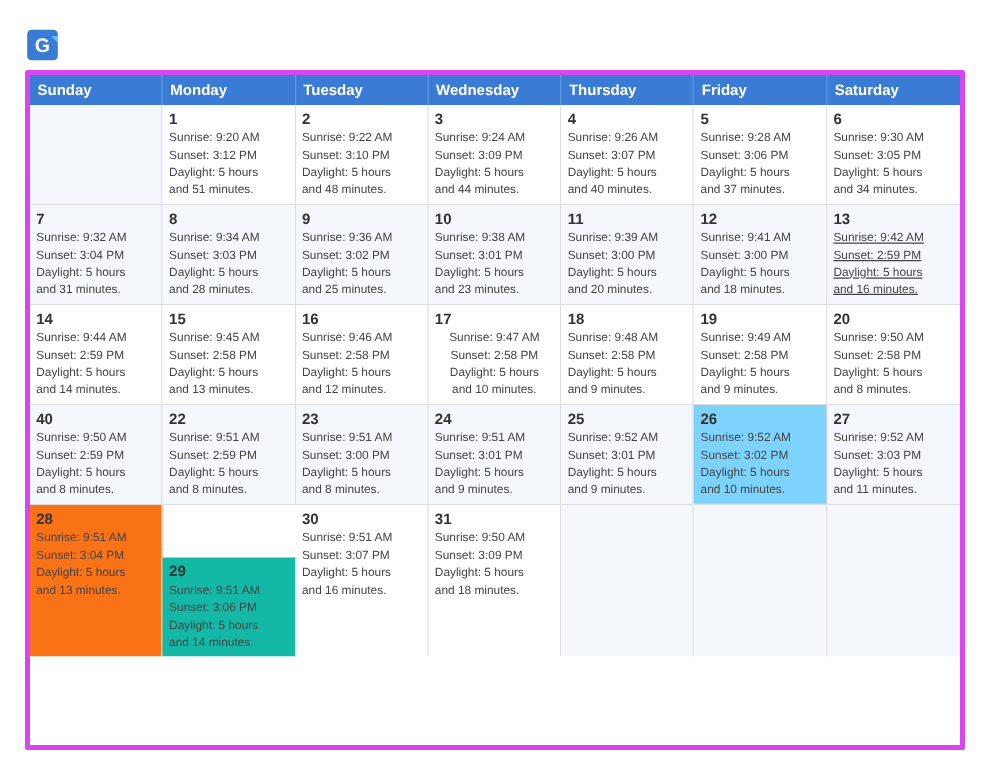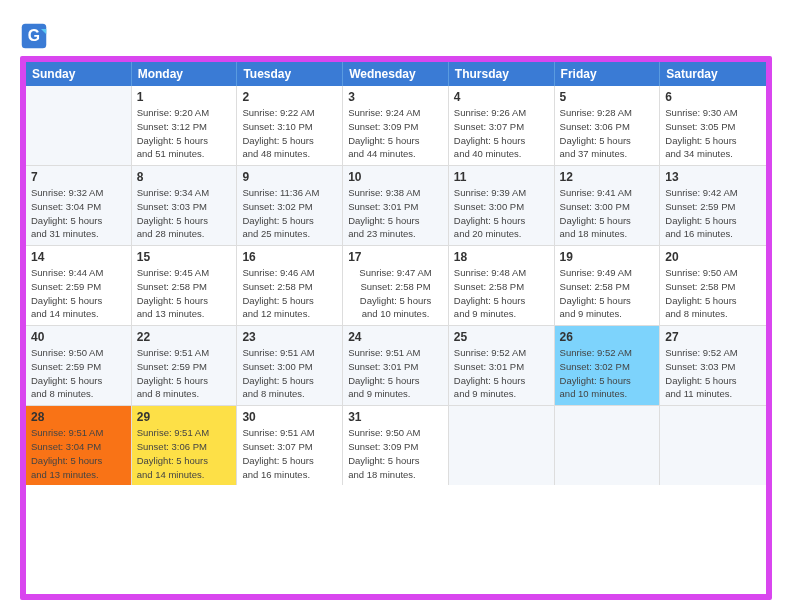--- a/index.html
+++ b/index.html
@@ -49,21 +49,21 @@
       color: #333;
       line-height: 1.1;
     }
     .location {
       font-size: 14px;
       color: #555;
       margin-top: 2px;
     }
     .calendar {
       flex: 1;
-      border: 6px solid #d946ef;
+      border: 4px solid #d946ef;
       border-radius: 2px;
       overflow: hidden;
     }
     .cal-header {
       display: grid;
       grid-template-columns: repeat(7, 1fr);
       background: #3a7bd5;
     }
     .cal-header-cell {
       color: #fff;
@@ -199,21 +199,21 @@
           </div>
           <div class="cal-cell" style="background: rgb(244, 247, 251);">
             <div class="day-num">8</div>
             <div class="day-info" style="white-space: pre-line;">Sunrise: 9:34 AM
 Sunset: 3:03 PM
 Daylight: 5 hours
 and 28 minutes.</div>
           </div>
           <div class="cal-cell" style="background: rgb(244, 247, 251);">
             <div class="day-num">9</div>
-            <div class="day-info" style="white-space: pre-line;">Sunrise: 11:36 AM
+            <div class="day-info" style="white-space: pre-line;">Sunrise: 9:36 AM
 Sunset: 3:02 PM
 Daylight: 5 hours
 and 25 minutes.</div>
           </div>
           <div class="cal-cell" style="background: rgb(244, 247, 251);">
             <div class="day-num">10</div>
             <div class="day-info" style="white-space: pre-line;">Sunrise: 9:38 AM
 Sunset: 3:01 PM
 Daylight: 5 hours
 and 23 minutes.</div>
@@ -227,21 +227,21 @@
           </div>
           <div class="cal-cell" style="background: rgb(244, 247, 251);">
             <div class="day-num">12</div>
             <div class="day-info" style="white-space: pre-line;">Sunrise: 9:41 AM
 Sunset: 3:00 PM
 Daylight: 5 hours
 and 18 minutes.</div>
           </div>
           <div class="cal-cell" style="background: rgb(244, 247, 251);">
             <div class="day-num">13</div>
-            <div class="day-info" style="white-space: pre-line;">Sunrise: 9:42 AM
+            <div class="day-info" style="white-space: pre-line; text-decoration: underline;">Sunrise: 9:42 AM
 Sunset: 2:59 PM
 Daylight: 5 hours
 and 16 minutes.</div>
           </div>
         </div>
         <div class="cal-row row3">
           <div class="cal-cell" style="background: rgb(255, 255, 255);">
             <div class="day-num">14</div>
             <div class="day-info" style="white-space: pre-line;">Sunrise: 9:44 AM
 Sunset: 2:59 PM
@@ -343,21 +343,21 @@
           </div>
         </div>
         <div class="cal-row row5">
           <div class="cal-cell" style="background: #f97316;">
             <div class="day-num">28</div>
             <div class="day-info" style="white-space: pre-line;">Sunrise: 9:51 AM
 Sunset: 3:04 PM
 Daylight: 5 hours
 and 13 minutes.</div>
           </div>
-          <div class="cal-cell" style="background: #fde047;">
+          <div class="cal-cell" style="background: #14b8a6; margin-top: 42px;">
             <div class="day-num">29</div>
             <div class="day-info" style="white-space: pre-line;">Sunrise: 9:51 AM
 Sunset: 3:06 PM
 Daylight: 5 hours
 and 14 minutes.</div>
           </div>
           <div class="cal-cell" style="background: rgb(255, 255, 255);">
             <div class="day-num">30</div>
             <div class="day-info" style="white-space: pre-line;">Sunrise: 9:51 AM
 Sunset: 3:07 PM

